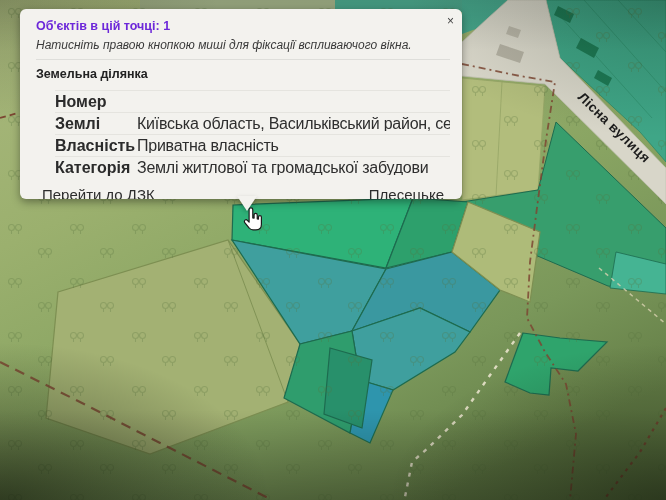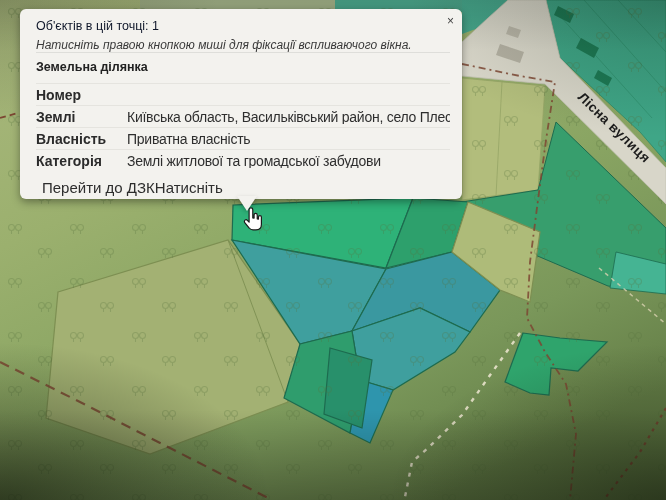--- a/index.html
+++ b/index.html
@@ -16,29 +16,29 @@
       radial-gradient(60% 45% at 0% 0%, rgba(12,18,6,.18), rgba(0,0,0,0) 55%),
       linear-gradient(to bottom, rgba(0,0,0,.10), rgba(0,0,0,0) 10%, rgba(0,0,0,0) 82%, rgba(0,0,0,.30) 100%);
   }
 
   
   .popup{position:absolute;left:20px;top:9px;width:442px;height:190px;box-sizing:border-box;
     background:#f3f2ee;border-radius:6px;box-shadow:0 3px 9px rgba(0,0,0,.38);
     padding:8px 12px 8px 16px;color:#2e2e2e;overflow:hidden;}
   .popup .close{position:absolute;right:6px;top:4px;border:0;background:none;
     font-size:12px;line-height:12px;color:#444;cursor:pointer;padding:2px;font-family:inherit;}
-  .p-header{font-size:12.5px;color:#0f172a;margin:2px 0 5px;}
-  .p-hint{font-style:italic;font-size:12px;color:#3a3a3a;border-bottom:1px solid #dededa;}
+  .p-header{font-size:12.5px;color:#6d28d9;margin:2px 0 5px;font-weight:bold;}
+  .p-hint{font-style:italic;font-size:12px;color:#3a3a3a;padding-bottom:7px;border-bottom:1px solid #dededa;}
   .p-section{font-weight:bold;font-size:12.5px;margin:7px 0 9px;color:#222;}
   .p-rows{}
-  .p-row{display:grid;grid-template-columns:72px 1fr;column-gap:19px;
-    padding:3.5px 0;border-top:1px solid #e5e4df;font-size:14px;line-height:14px;}
+  .p-row{display:grid;grid-template-columns:72px 1fr;column-gap:10px;
+    padding:3.5px 0;border-top:1px solid #e5e4df;font-size:16px;line-height:14px;margin-left:19px;}
   .p-label{font-weight:bold;color:#2b2b2b;}
   .p-value{white-space:nowrap;letter-spacing:-0.25px;overflow:hidden;color:#2e2e2e;}
-  .p-actions{display:flex;align-items:center;margin-top:8px;
+  .p-actions{display:flex;justify-content:space-between;align-items:center;margin-top:8px;
     font-size:15px;padding:0 6px 0 6px;}
   .p-link{color:#2d2d2d;text-decoration:none;cursor:pointer;}
   .popup-arrow{position:absolute;left:237px;top:196px;width:0;height:0;
     border-left:10px solid transparent;border-right:10px solid transparent;
     border-top:15px solid #f3f2ee;filter:drop-shadow(0 2px 2px rgba(0,0,0,.25));}
 
   .cursor{position:absolute;left:240px;top:205px;width:26px;height:30px;pointer-events:none;}
 </style>
 </head>
 <body>
@@ -156,21 +156,21 @@
         <div class="p-label">Власність</div>
         <div class="p-value">Приватна власність</div>
       </div>
       <div class="p-row">
         <div class="p-label">Категорія</div>
         <div class="p-value">Землі житлової та громадської забудови</div>
       </div>
     </div>
     <div class="p-actions">
       <a class="p-link">Перейти до ДЗК</a>
-      <a class="p-link">Натисніть</a>
+      <a class="p-link">Плесецьке</a>
     </div>
   </div>
   <div class="popup-arrow"></div>
 
   <svg class="cursor" viewBox="0 0 24 26">
     <path d="M10.1 1.8c1 0 1.7.8 1.7 1.7v7.6l1.2.25V8.3c0-.8.65-1.45 1.45-1.45.8 0 1.45.65 1.45 1.45v3.6l1.15.24v-1.9c0-.75.6-1.35 1.35-1.35.75 0 1.35.6 1.35 1.35v7c0 3-2 4.9-5 4.9h-2.7c-1.4 0-2.7-.65-3.55-1.75L4.4 15.4c-.55-.7-.45-1.75.25-2.3.65-.5 1.6-.4 2.15.2l1.6 1.75V3.5c0-.95.75-1.7 1.7-1.7z" fill="#ffffff" stroke="#1a1a1a" stroke-width="1.1" stroke-linejoin="round"></path>
   </svg>
 
 </div>
 

